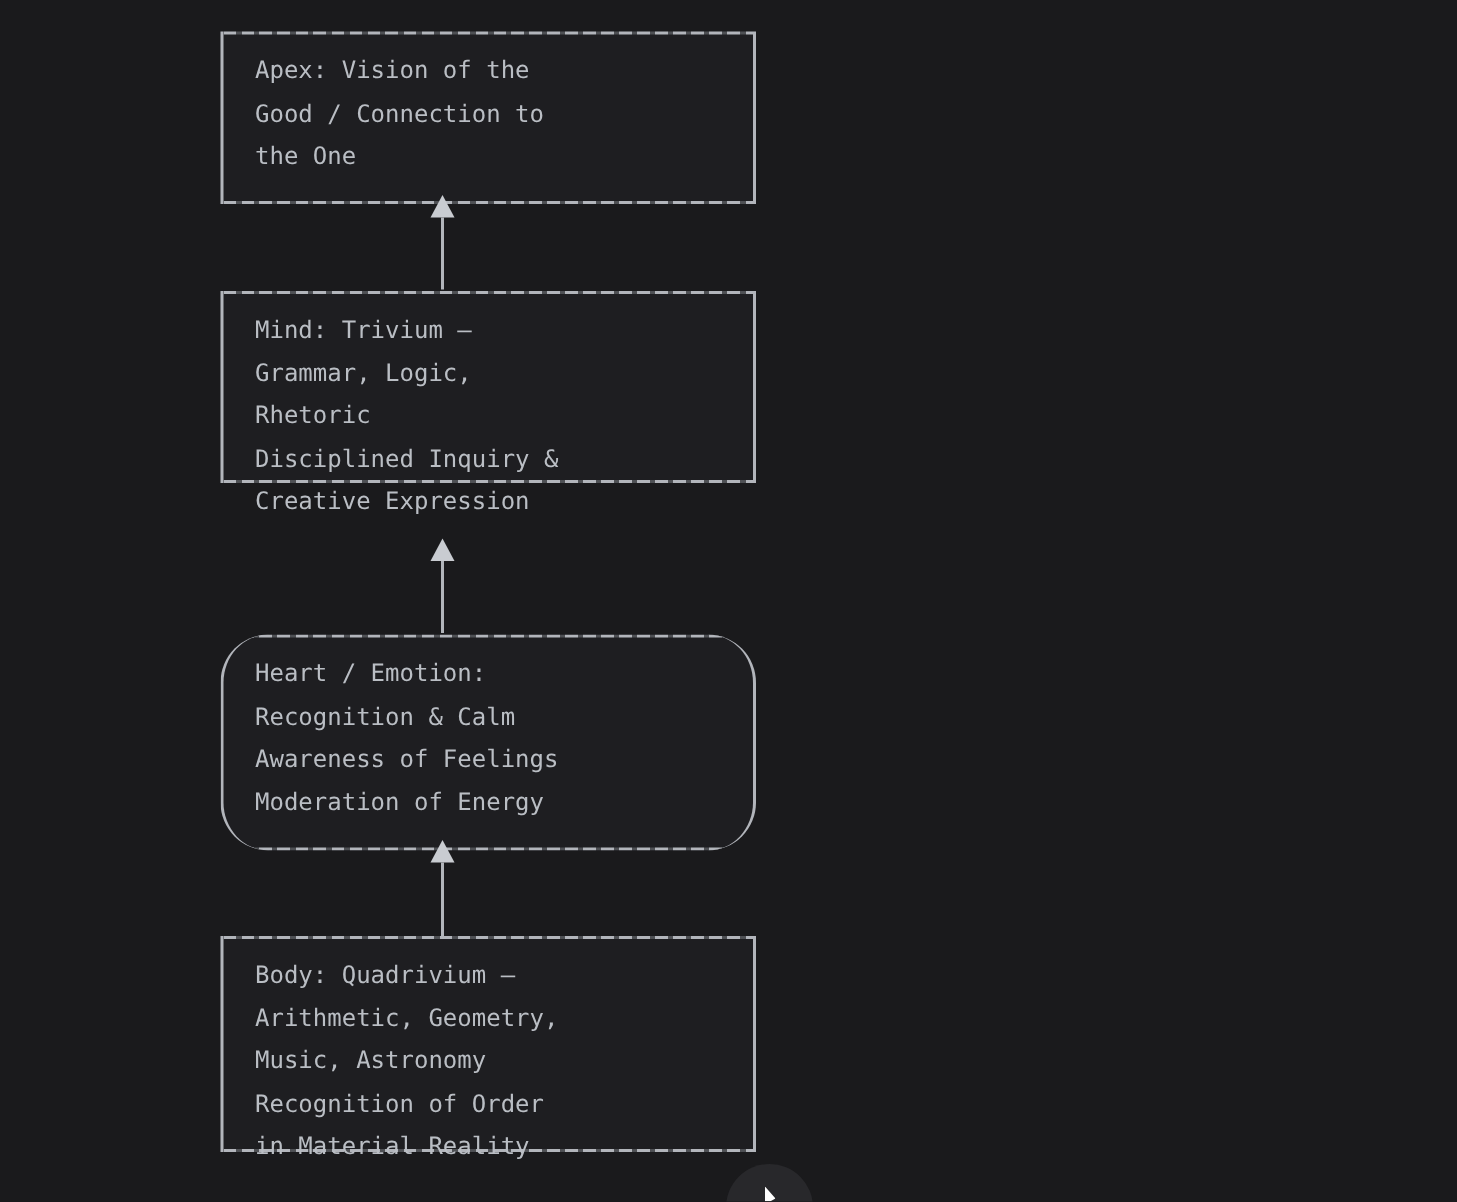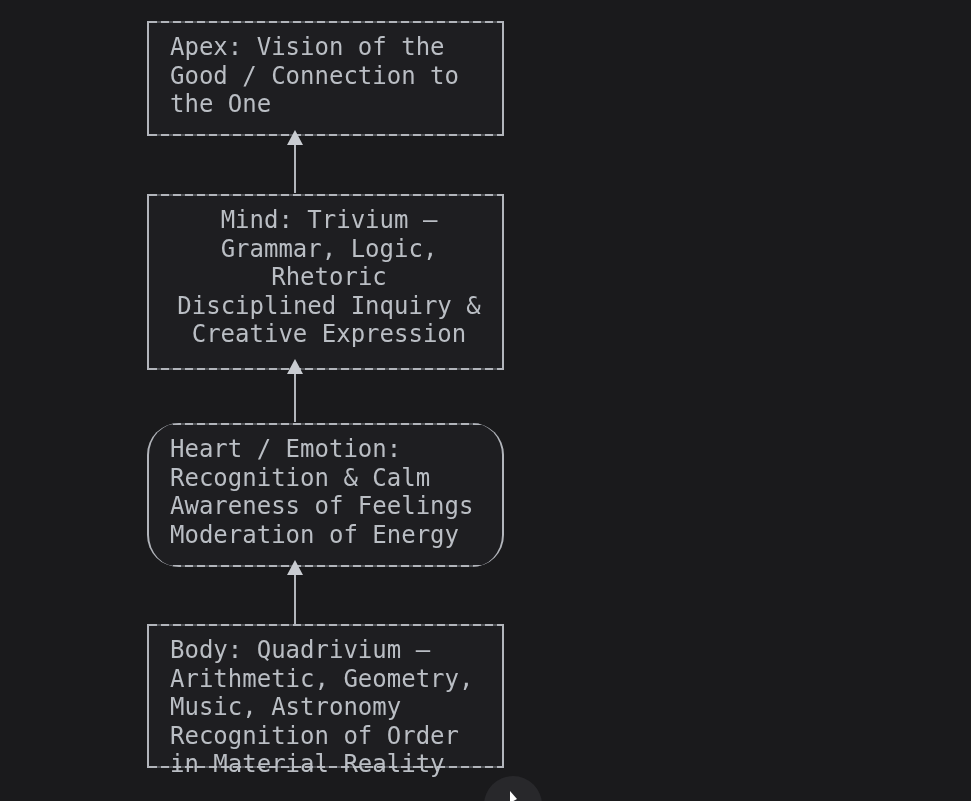--- a/index.html
+++ b/index.html
@@ -18,26 +18,26 @@
     border-left:2px solid #b2b5bb;
     border-right:2px solid #b2b5bb;
     background-image:
       repeating-linear-gradient(90deg,#b2b5bb 0 8px,#4e5054 8px 12px),
       repeating-linear-gradient(90deg,#b2b5bb 0 8px,#4e5054 8px 12px);
     background-size:100% 2px,100% 2px;
     background-position:0 0,0 100%;
     background-repeat:no-repeat,no-repeat;
   }
   .n1{top:21px;height:115px;}
-  .n2{top:194px;height:176px;text-align:center;}
+  .n2{top:194px;height:128px;}
   .n3{top:423px;height:144px;border-radius:32px;}
   .n4{top:624px;height:144px;}
   .node-label{
     padding:12px 14px 0 21px;
-    font-size:24px;line-height:28.6px;
+    font-size:16px;line-height:28.6px;
     color:#babec4;
     white-space:pre-line;
   }
   
   .edge{position:absolute;left:287px;width:16px;display:flex;flex-direction:column;align-items:center;z-index:3;}
   .e1{top:130px;height:63px;}
   .e2{top:359px;height:63px;}
   .e3{top:560px;height:64px;}
   .arrowhead{
     width:0;height:0;

